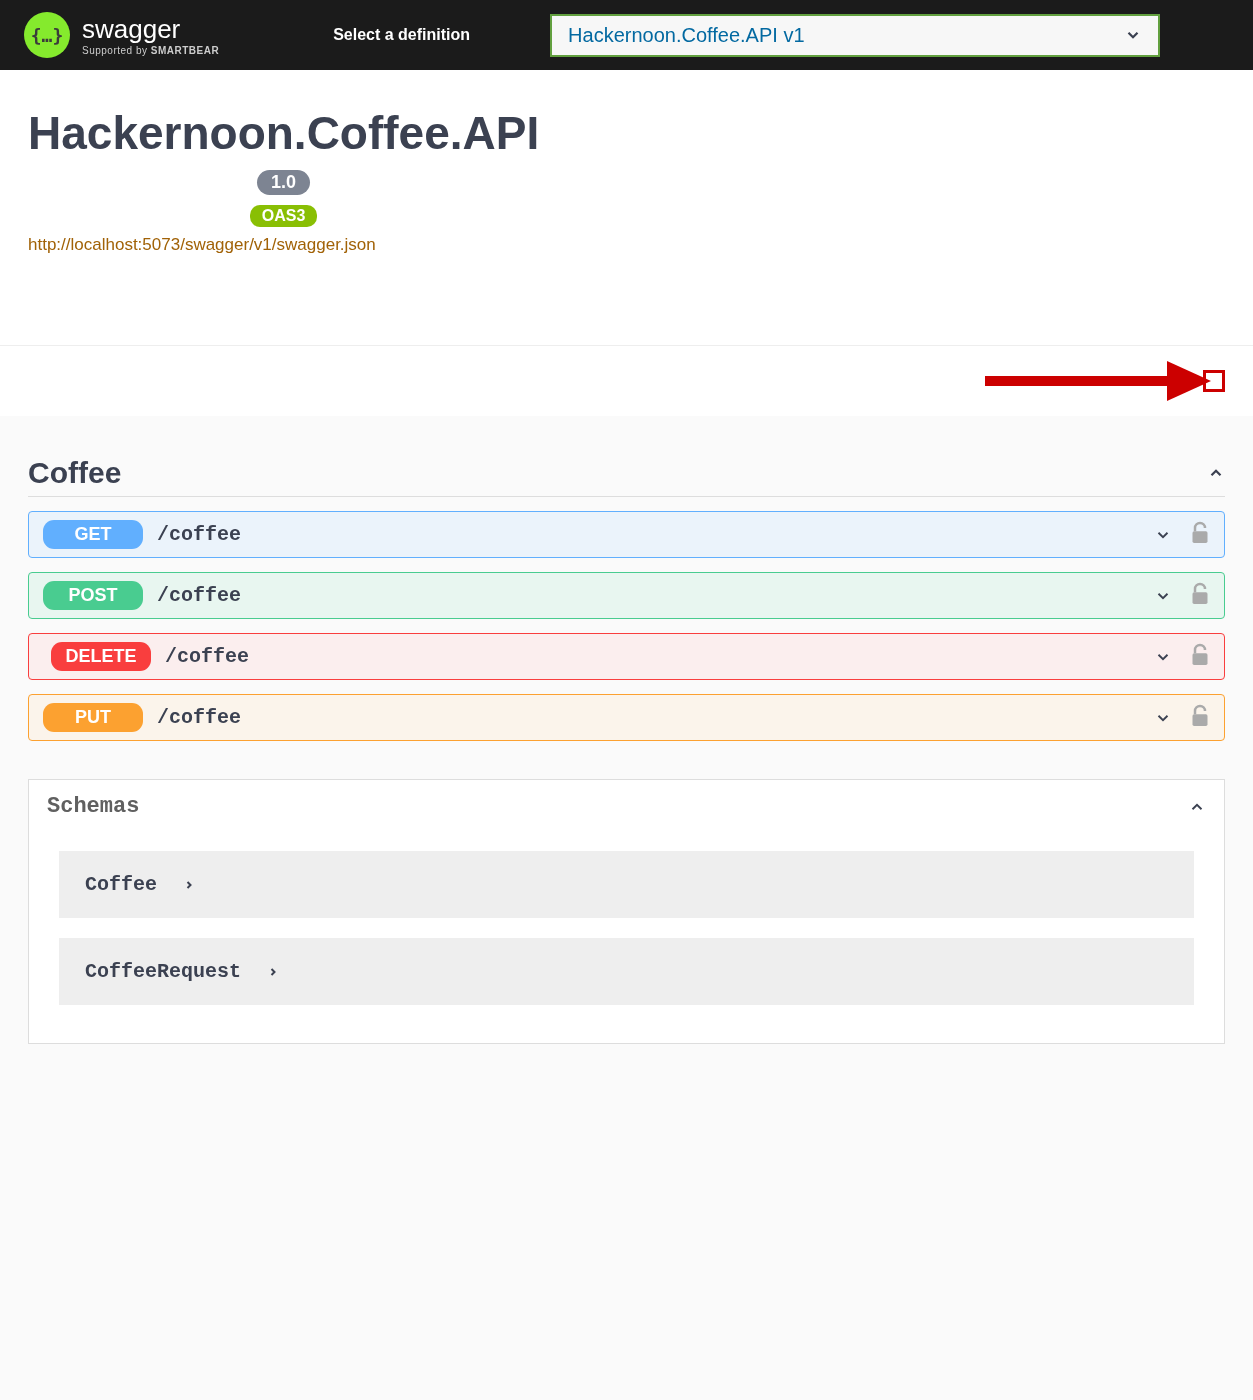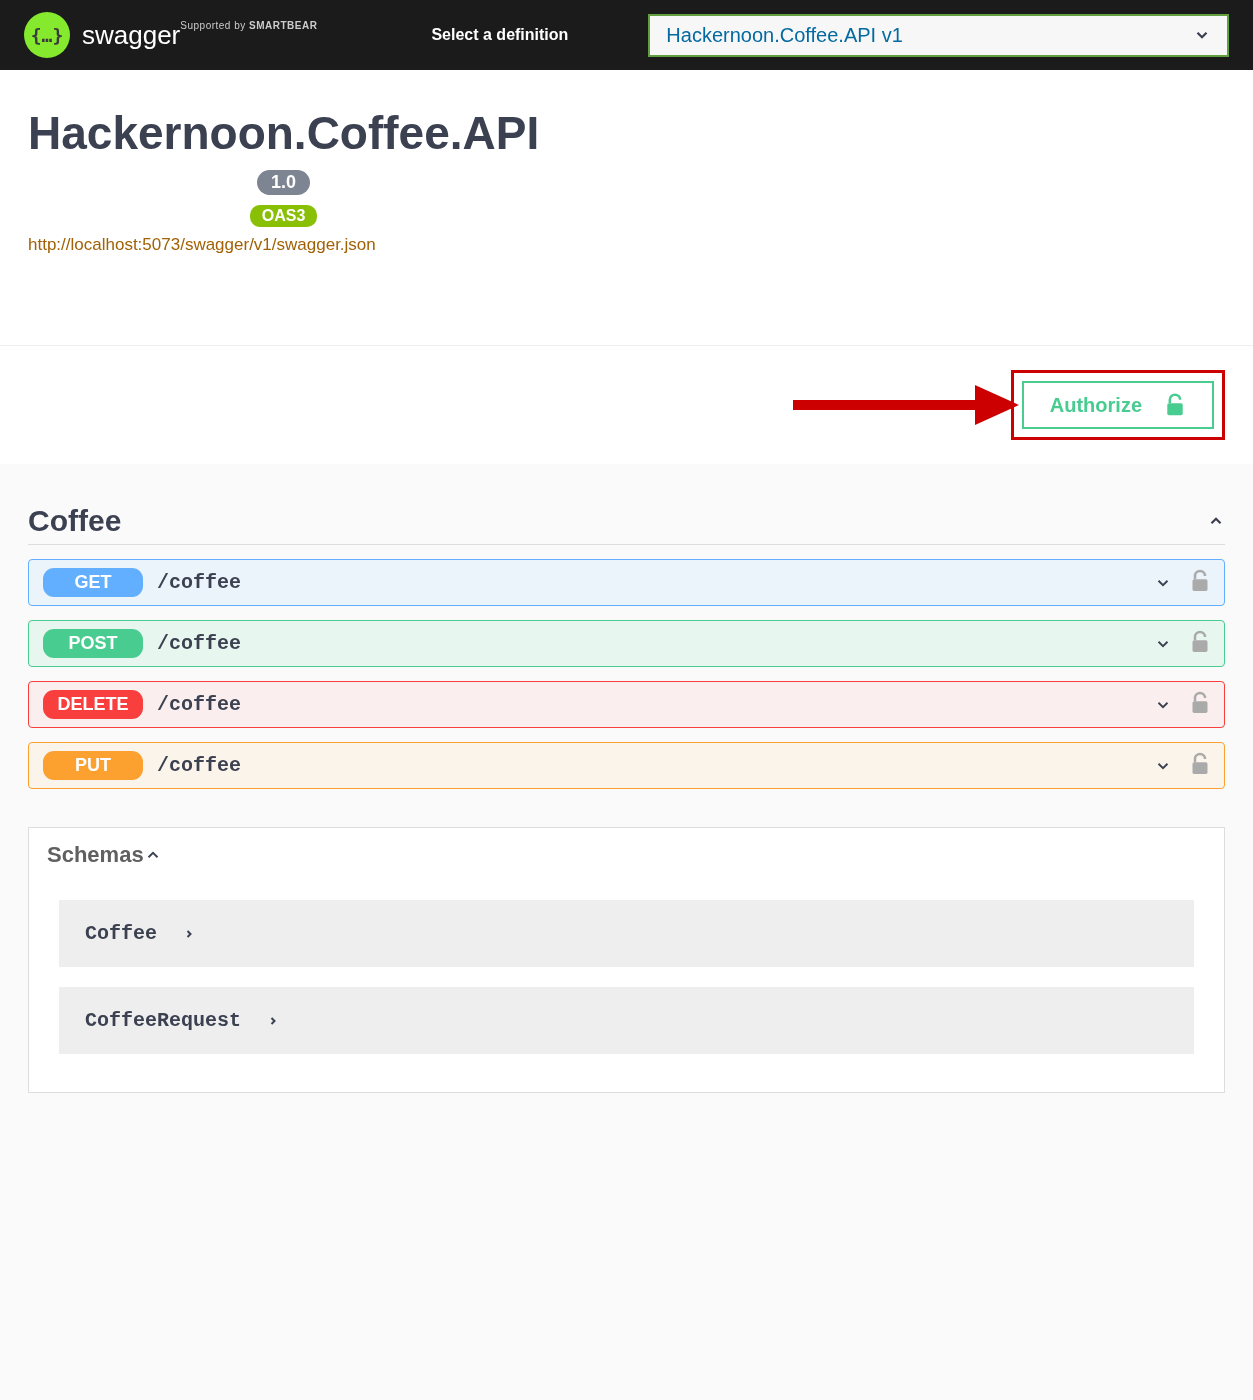--- a/index.html
+++ b/index.html
@@ -14,21 +14,21 @@
   gap: 80px;
 }
 .logo-block { display: flex; align-items: center; gap: 12px; }
 .logo-circle {
   width: 46px; height: 46px; border-radius: 50%;
   background: #85ea2d;
   display: flex; align-items: center; justify-content: center;
   font-weight: bold; font-size: 18px; color: #3b3b3b;
   font-family: monospace;
 }
-.logo-text { display: flex; }
+.logo-text { display: flex; flex-direction: column; }
 .logo-text .main { color: #fff; font-size: 26px; font-weight: 400; }
 .logo-text .sub { color: #ccc; font-size: 10px; text-align: right; letter-spacing: 0.5px;}
 .logo-text .sub b { font-weight: 700; }
 .def-label { color: #fff; font-size: 16px; font-weight: 700; margin-left: 34px; }
 .def-select {
   flex: 1;
   max-width: 610px;
   border: 2px solid #62a03f;
   background: #f7f7f7;
   color: #0369a1;
@@ -105,32 +105,32 @@
 .op-block.delete { background: #fbeeee; border: 1px solid #f93e3e; }
 .op-block.put { background: #fbf4eb; border: 1px solid #fca130; }
 
 .method {
   color: #fff; font-weight: 700; font-size: 18px;
   min-width: 100px; text-align: center; padding: 4px 4px;
   border-radius: 11px;
 }
 .method.get { background: #61affe; }
 .method.post { background: #49cc90; }
-.method.delete { background: #f93e3e; }
+.method.delete { background: #f93e3e; margin-left: 8px; }
 .method.put { background: #fca130; }
 
 .path { font-family: "Courier New", monospace; font-size: 20px; font-weight: 700; color: #3b4151; flex: 1; }
 
 .op-right { display:flex; align-items:center; gap: 18px; }
 .lock-grey svg { width: 20px; height: 24px; }
 
 
 .schemas-section { padding: 10px 28px 40px; }
 .schemas-box { border: 1px solid #ddd; background:#fff; }
-.schemas-header { display:flex; align-items:center; justify-content:flex-start; padding: 14px 18px; }
+.schemas-header { display:flex; align-items:center; justify-content:space-between; padding: 14px 18px; font-family: Liberation Mono, monospace; }
 .schemas-header h4 { font-size: 22px; color:#606060; font-weight:700;}
 .schemas-body { padding: 18px 30px; }
 .schema-item {
   background: #eee; padding: 22px 26px; margin-bottom: 20px;
   display:flex; align-items:center; gap: 26px;
   font-family: "Courier New", monospace; font-size: 20px; font-weight:700; color:#3b4151;
 }
 
 .chevron { width: 18px; height: 18px; }
 .chevron-sm { width: 12px; height: 12px; }
@@ -165,27 +165,20 @@
   </h1>
   <a class="swagger-link" href="#">http://localhost:5073/swagger/v1/swagger.json</a>
 </div>
 
 <div class="scheme-section">
   <div class="authorize-wrap">
     <svg class="arrow" width="230" height="52" viewBox="0 0 230 52">
       <line x1="4" y1="26" x2="190" y2="26" stroke="#cc0000" stroke-width="10"></line>
       <polygon points="186,6 230,26 186,46" fill="#cc0000"></polygon>
     </svg>
-    <button class="authorize-btn">
-      <span>Authorize</span>
-      <svg viewBox="0 0 24 28">
-        <path d="M6 12 V8 a6 6 0 0 1 12 0" fill="none" stroke="#49cc90" stroke-width="3"></path>
-        <rect x="3" y="12" width="18" height="14" rx="2" fill="#49cc90"></rect>
-      </svg>
-    </button>
   </div>
 </div>
 
 <div class="ops-section">
   <div class="tag-header">
     <h3>Coffee</h3>
     <svg class="chevron" viewBox="0 0 24 24" fill="none" stroke="#3b4151" stroke-width="3">
         <polyline points="6 15 12 9 18 15"></polyline>
       </svg>
   </div>

